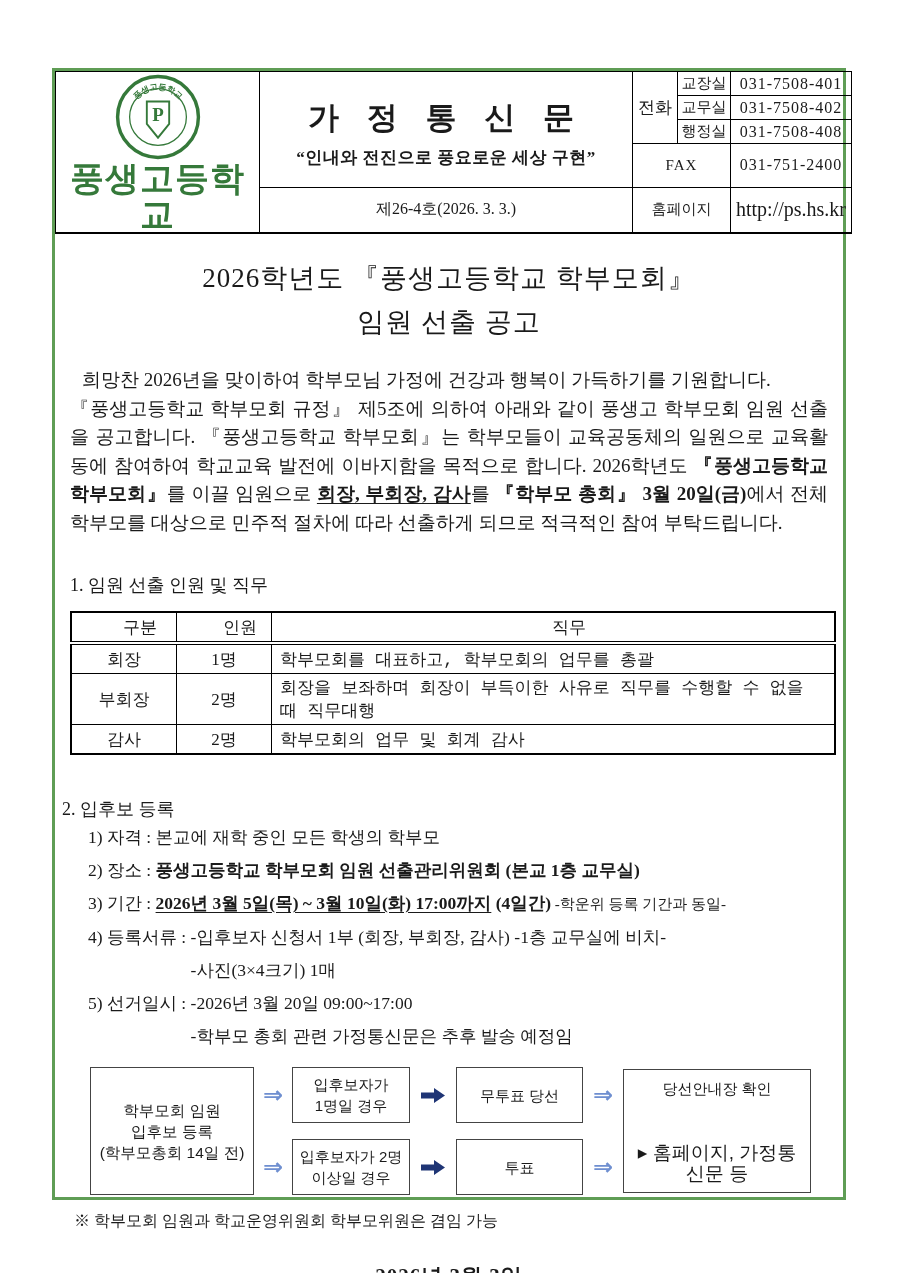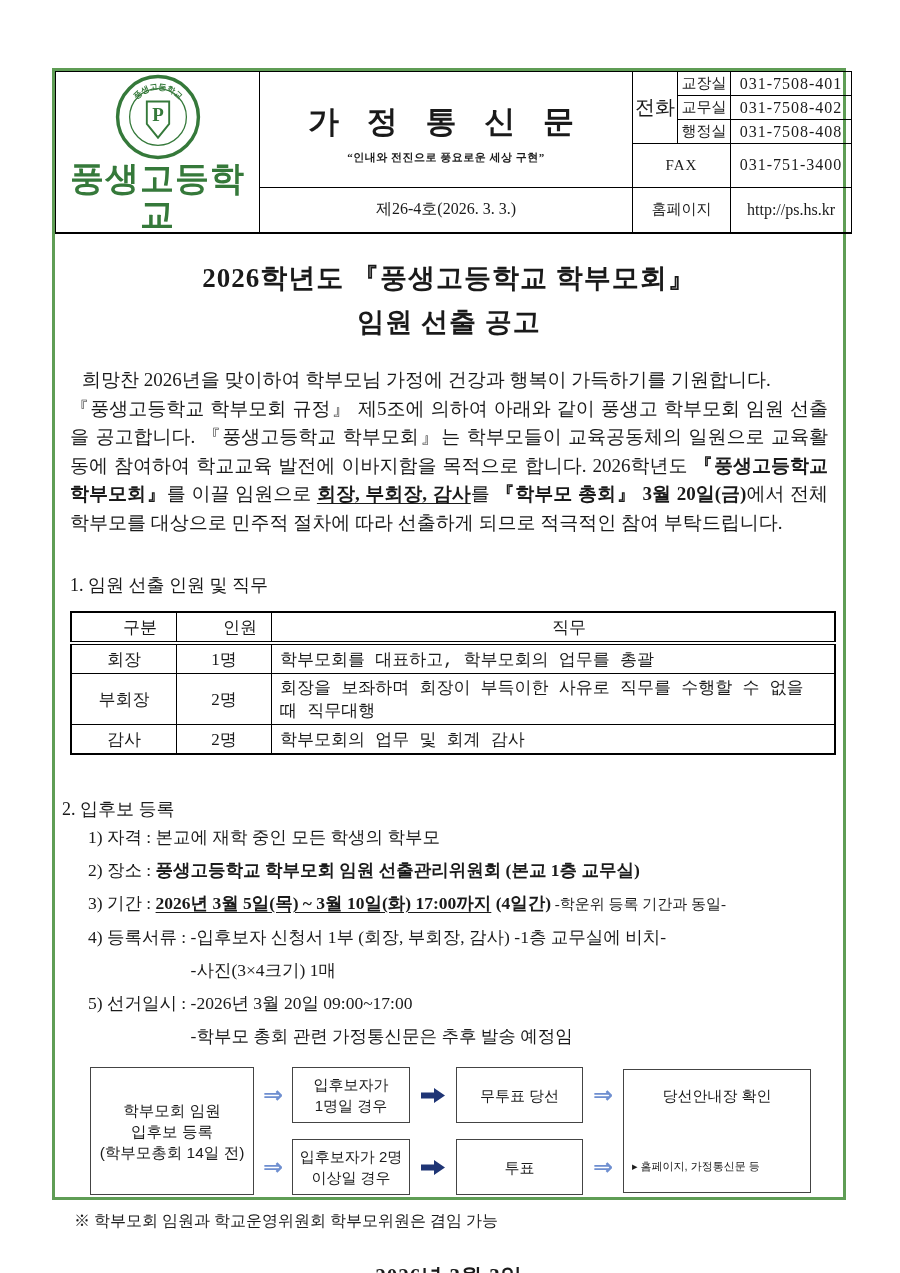--- a/index.html
+++ b/index.html
@@ -11,38 +11,38 @@
   .frame{
     position:absolute;left:52px;top:68px;width:794px;height:1132px;
     border:3px solid #5f9d55;box-sizing:border-box;background:#fff;
   }
   
   table.hdr{border-collapse:collapse;width:100%;table-layout:fixed;}
   table.hdr td{border:1.5px solid #000;padding:0;text-align:center;vertical-align:middle;}
   table.hdr{border-bottom:2px solid #000;}
   td.logo-cell{width:203px;}
   td.mast-cell{width:372px;}
-  td.tel-cell{width:44px;font-size:20px;border-radius:11px;}
+  td.tel-cell{width:44px;font-size:17px;border-radius:11px;}
   td.office-cell{width:52px;font-size:15px;height:23px;}
   td.num-cell{width:120px;font-size:16px;letter-spacing:1px;}
   .emblem{display:block;margin:2px auto 0 auto;}
   .school-name{
     font-family:"Liberation Sans","DejaVu Sans",sans-serif;
     font-size:34px;font-weight:bold;color:#35793a;letter-spacing:1px;line-height:36px;
   }
   .mast-title{font-size:31px;font-weight:bold;letter-spacing:10px;line-height:40px;padding-top:8px;}
-  .mast-sub{font-size:11px;font-weight:bold;margin-top:8px;letter-spacing:0.5px;}
+  .mast-sub{font-size:17px;font-weight:bold;margin-top:8px;letter-spacing:0.5px;}
   .issue-cell{font-size:16px;}
   .fax-cell{font-size:15px;letter-spacing:1px;}
   .home-cell{font-size:15px;}
-  .url-cell{font-size:16px;}
+  .url-cell{font-size:20px;}
   
   .content{padding:0 15px;}
   .doc-title{
-    text-align:center;font-weight:bold;font-size:27px;line-height:44px;margin-top:22px;letter-spacing:1px;
+    text-align:center;font-weight:normal;font-size:27px;line-height:44px;margin-top:22px;letter-spacing:1px;
   }
   .para{font-size:19px;line-height:28.5px;text-align:justify;margin:0;}
   .para-wrap{margin-top:22px;}
   .p1{text-indent:12px;}
   .bold{font-weight:bold;}
   .boldline{font-weight:bold;text-decoration:underline;text-underline-offset:3px;}
   .sec-head{font-size:18px;margin-top:36px;}
   
   table.duty{border-collapse:collapse;width:766px;margin:14px auto 0 auto;font-size:17px;}
   table.duty{border:2px solid #000;}
@@ -68,21 +68,21 @@
   }
   .fbox{
     border:1.5px solid #444;background:#fff;box-sizing:border-box;
     display:flex;flex-direction:column;align-items:center;justify-content:center;
     font-size:15px;line-height:21px;text-align:center;width:100%;
   }
   .fbox-tall{grid-row:1/4;height:128px;font-size:15.5px;}
   .fbox-small{height:56px;}
   .fbox-end{grid-row:1/4;height:124px;align-items:flex-start;padding:6px 8px;justify-content:space-evenly;}
   .fbox-end .end-title{width:100%;text-align:center;}
-  .fbox-end .end-detail{font-size:11px;margin-top:40px;}
+  .fbox-end .end-detail{font-size:19px;margin-top:40px;}
   .darrow{color:#6f8fd0;font-size:24px;font-weight:bold;font-family:"DejaVu Sans",sans-serif;}
   .sarrow{display:block;}
   .row1{grid-row:1;}
   .row3{grid-row:3;}
   
   .note{font-size:16px;margin:16px 0 0 4px;}
   .date-line{text-align:center;font-weight:bold;font-size:21px;margin-top:30px;letter-spacing:1px;}
 </style>
 </head>
 <body>
@@ -116,21 +116,21 @@
     <tr>
       <td class="office-cell">교무실</td>
       <td class="num-cell">031-7508-402</td>
     </tr>
     <tr>
       <td class="office-cell">행정실</td>
       <td class="num-cell">031-7508-408</td>
     </tr>
     <tr>
       <td class="fax-cell" colspan="2">FAX</td>
-      <td class="num-cell">031-751-3400</td>
+      <td class="num-cell">031-751-2400</td>
     </tr>
     <tr style="height:46px;">
       <td class="issue-cell">제26-4호(2026. 3. 3.)</td>
       <td class="home-cell" colspan="2">홈페이지</td>
       <td class="url-cell">http://ps.hs.kr</td>
     </tr>
   </tbody>
     </table>
 
   <div class="content">

